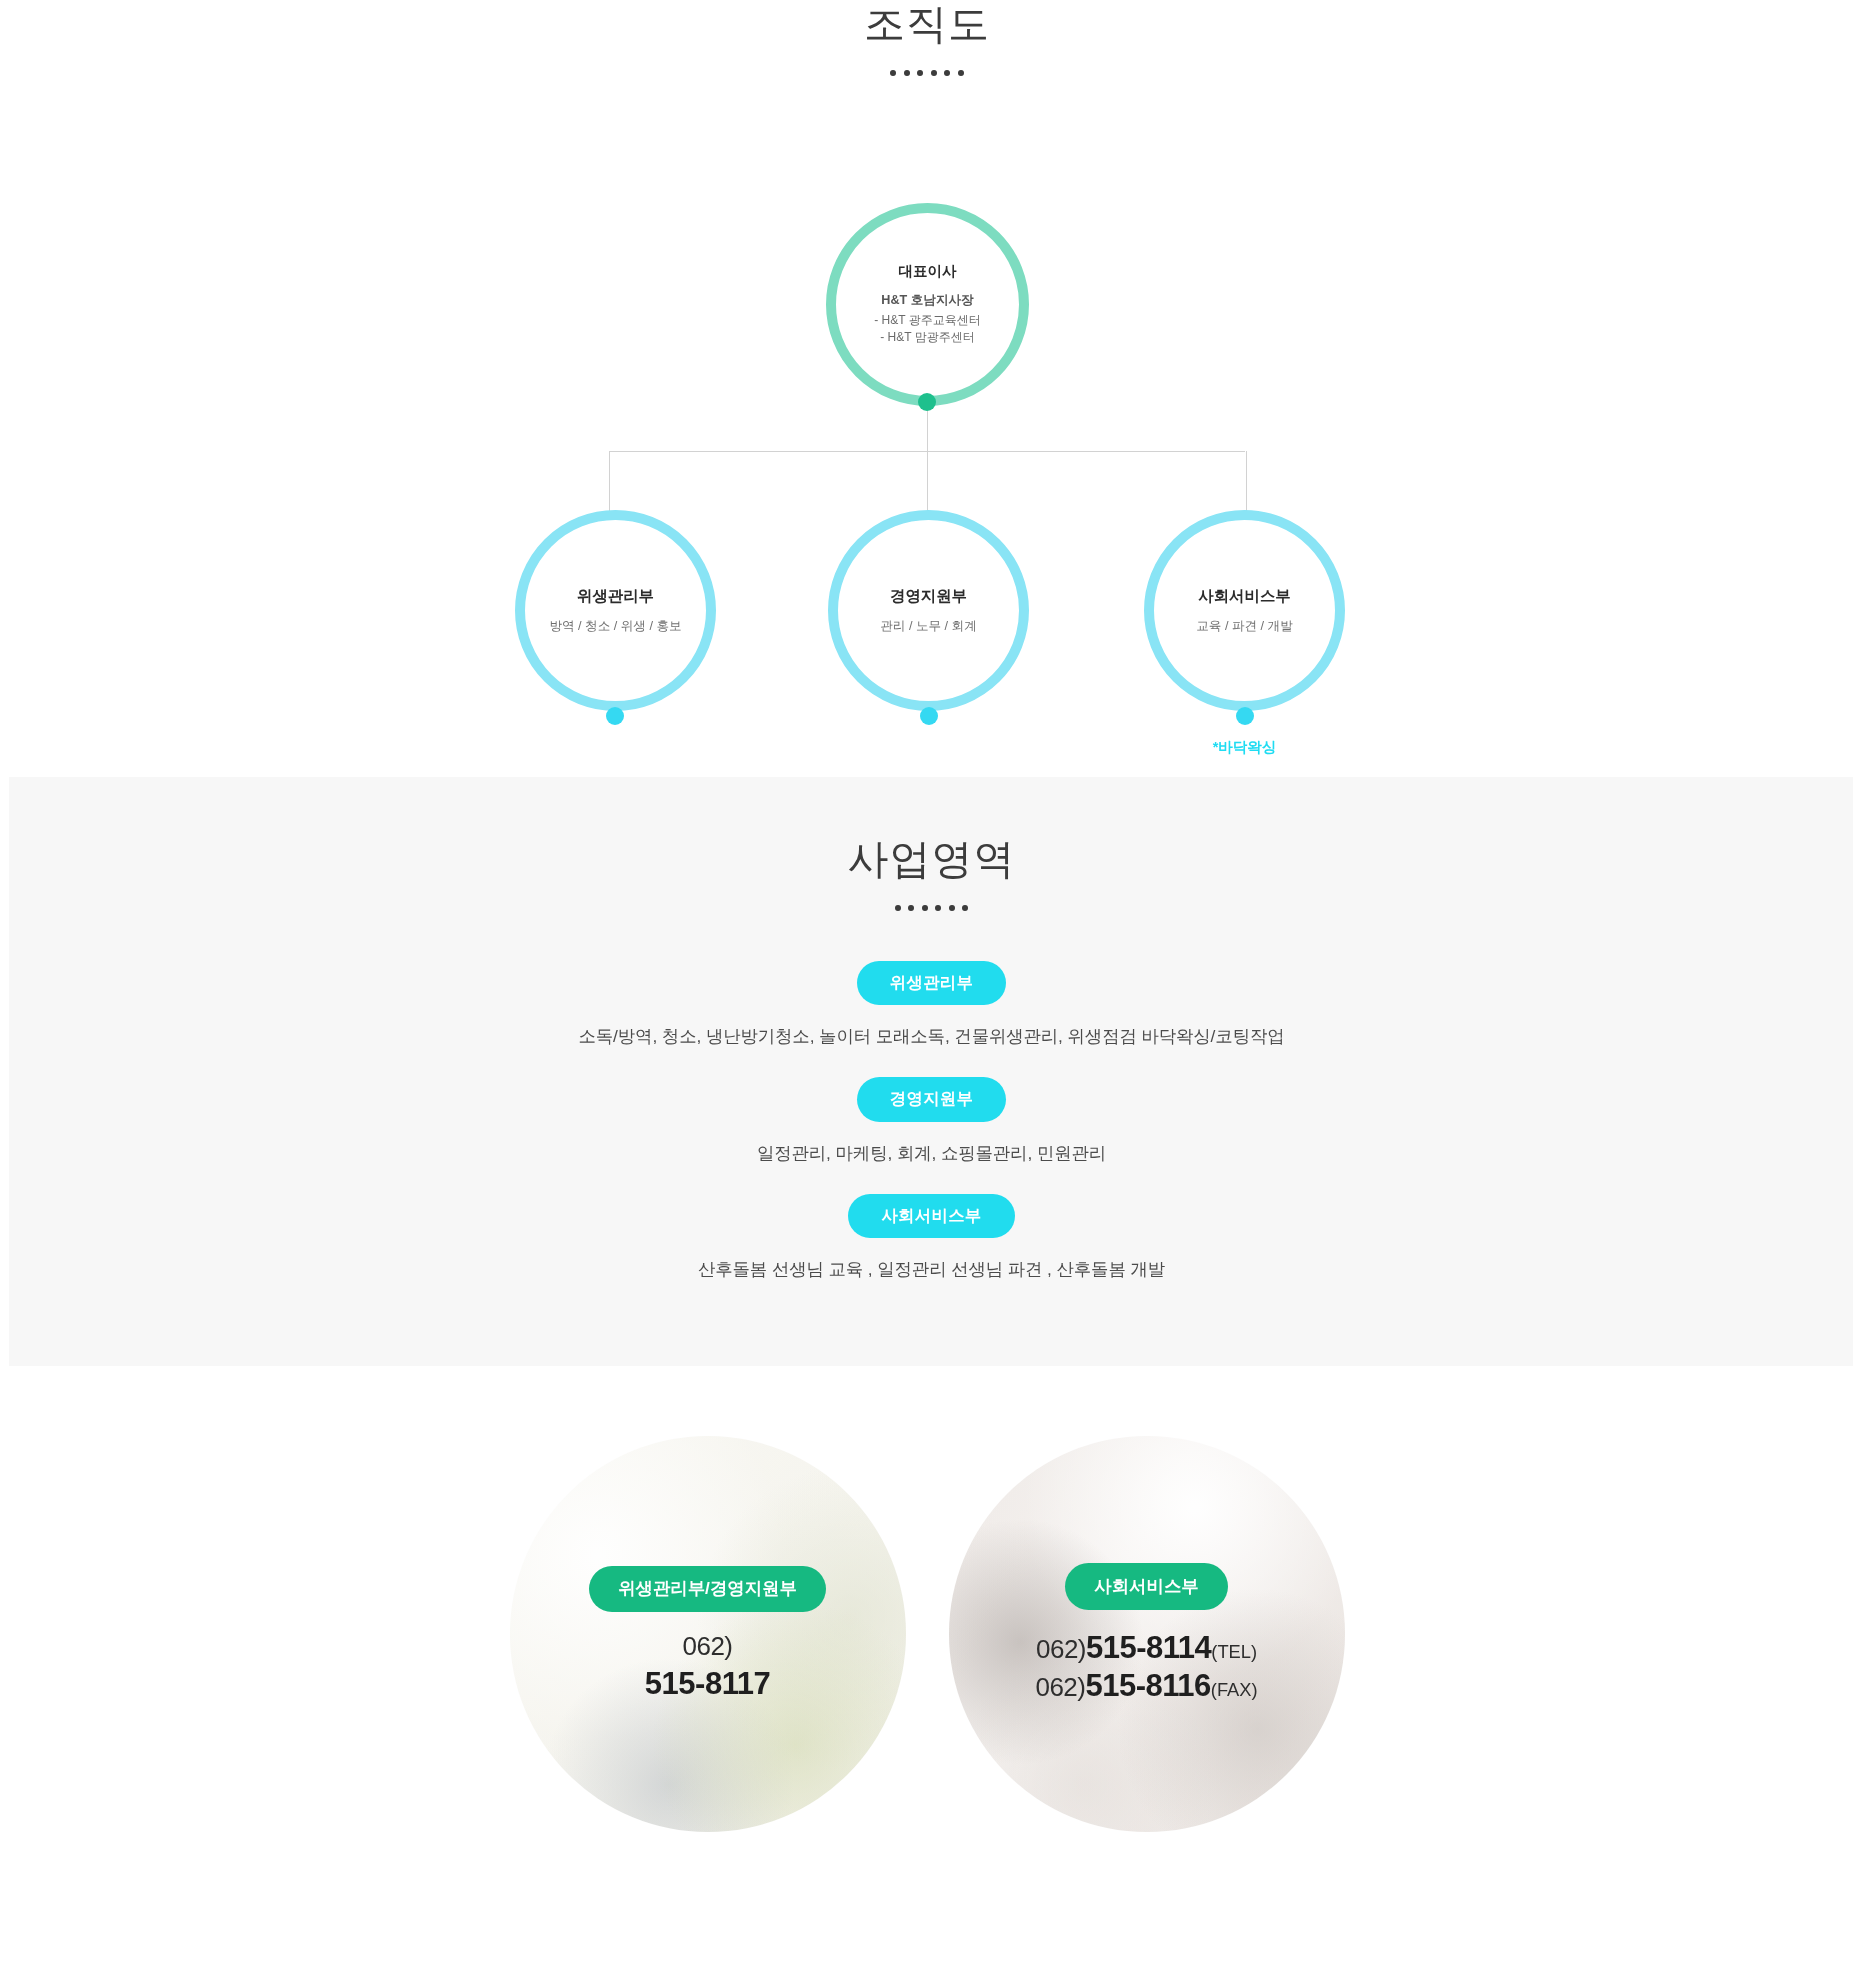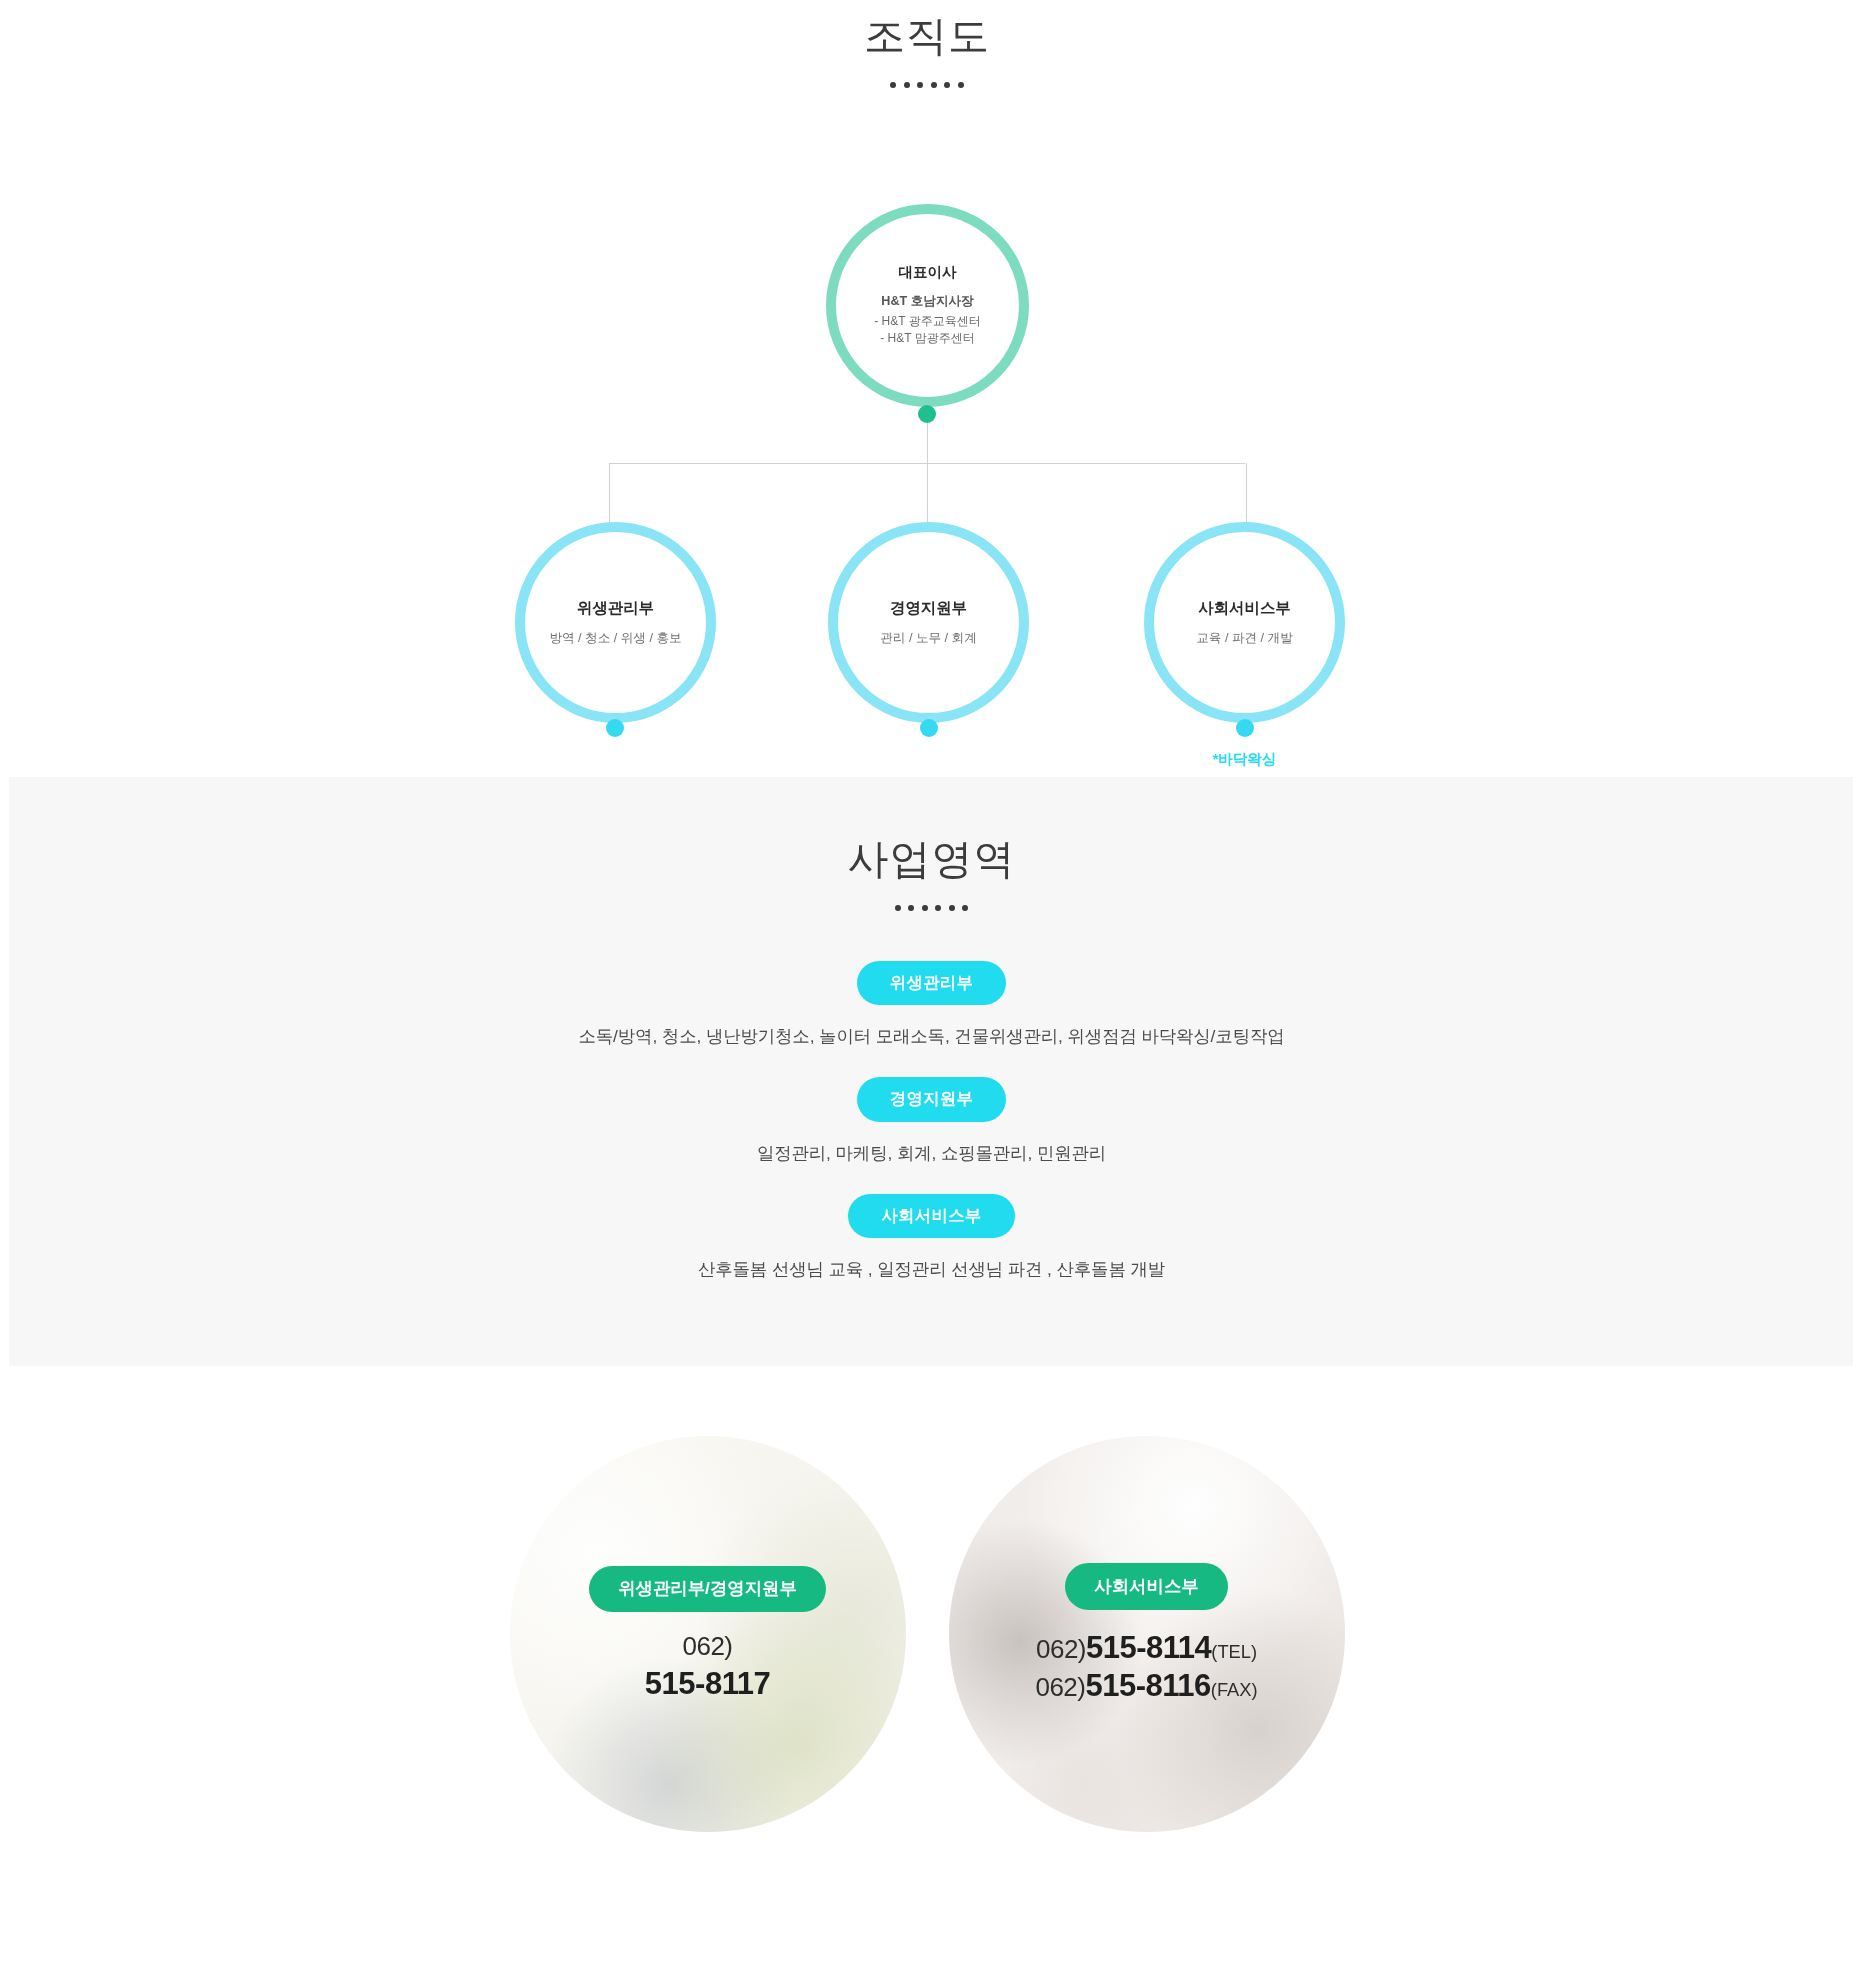--- a/index.html
+++ b/index.html
@@ -30,21 +30,21 @@
   .dots span {
     width: 5.8px; height: 5.8px;
     border-radius: 50%;
     background: #3c3c3c;
     display: block;
   }
 
   
   #org-section {
     background: #ffffff;
-    padding-top: 12px;
+    padding-top: 0px;
     padding-bottom: 39px;
     height: 777px;
     position: relative;
   }
   #org-section .section-heading { padding-top: 0px; }
 
   .org-wrap {
     position: relative;
     width: 1854px;
     height: 599px;
@@ -57,21 +57,21 @@
     background: #ffffff;
     display: flex;
     flex-direction: column;
     align-items: center;
     justify-content: center;
     text-align: center;
   }
   .node-ceo {
     width: 203px; height: 203px;
     border: 10.6px solid #7ddcc0;
-    left: 826px; top: 116px;
+    left: 826px; top: 127px;
     z-index: 3;
     align-items: center;
   }
   .node-ceo .node-title {
     font-size: 14.5px; font-weight: bold; color: #2b2b2b;
     margin-bottom: 10.6px;
   }
   .node-ceo .node-sub-main {
     font-size: 12.6px; font-weight: bold; color: #555;
     margin-bottom: 2.9px;

